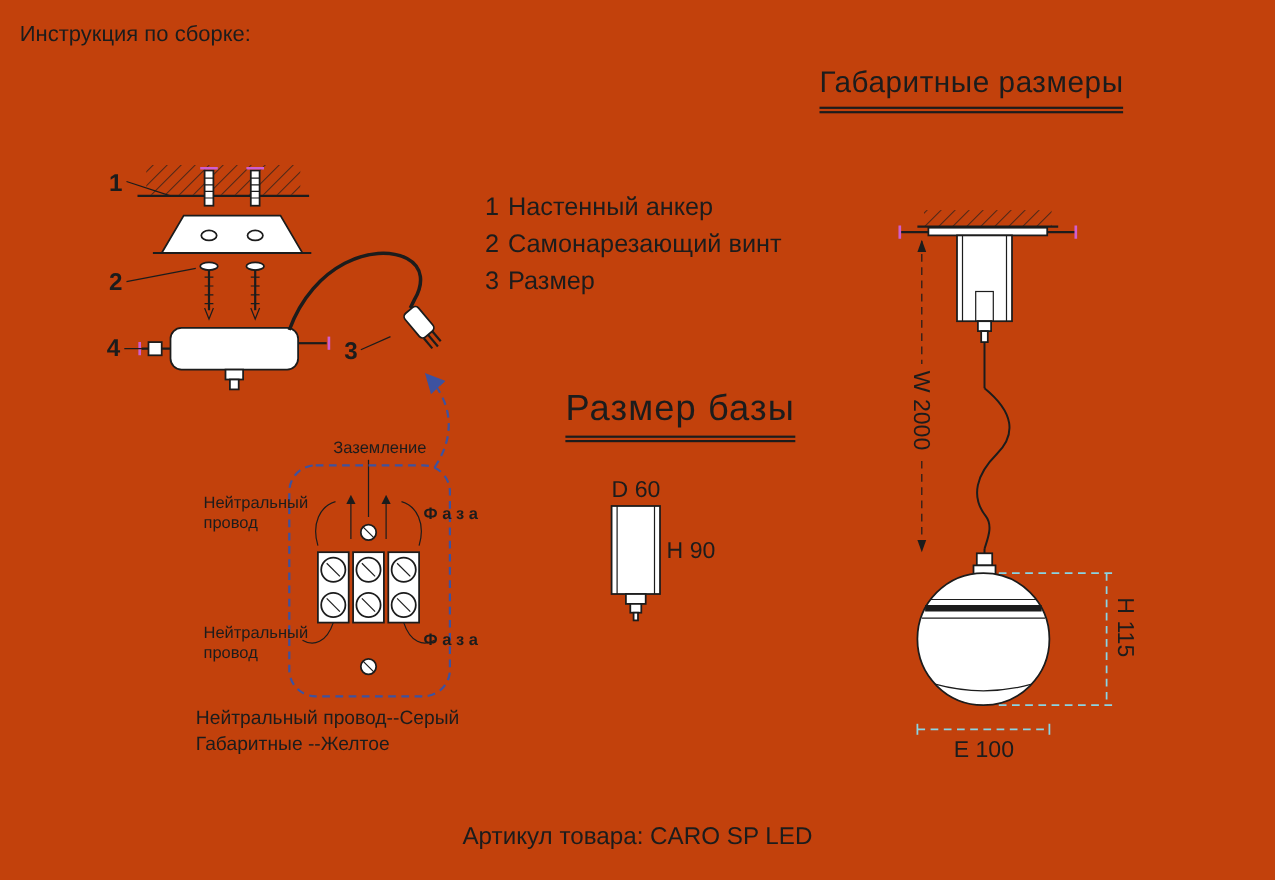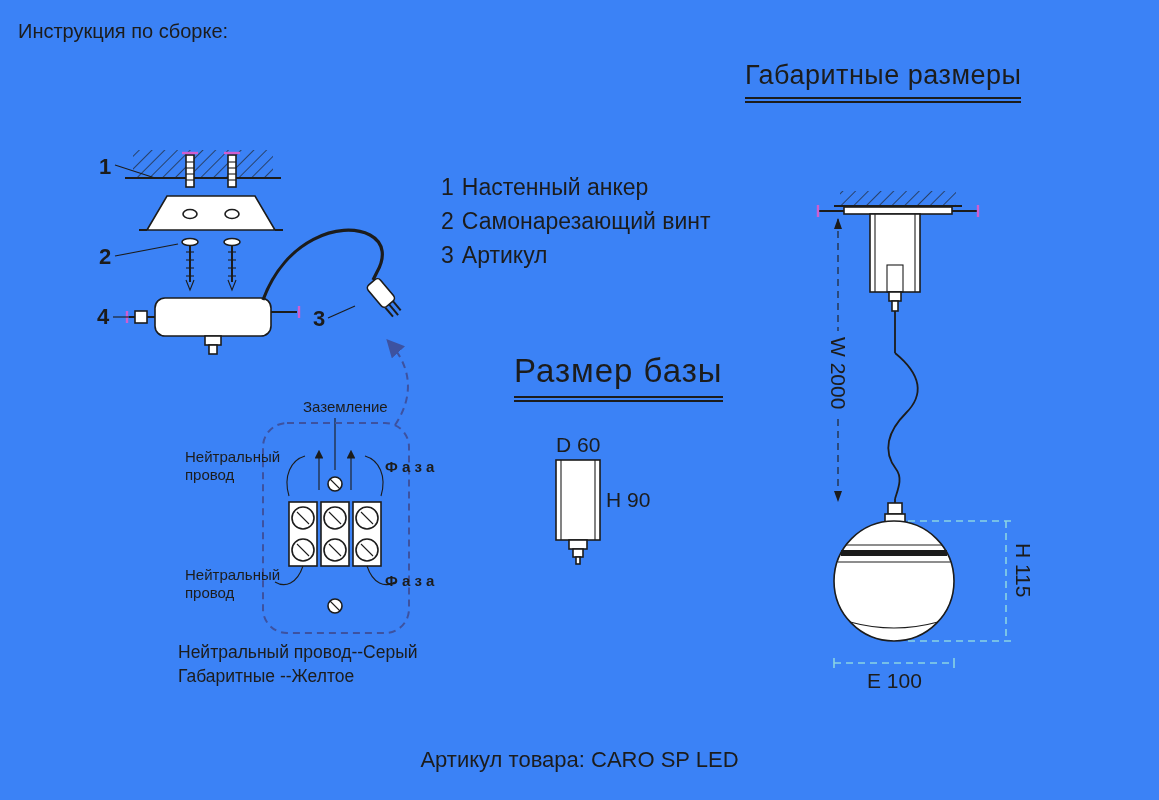--- a/index.html
+++ b/index.html
@@ -1,17 +1,17 @@
 <!DOCTYPE html>
 <html style="--ink: #1c1c1c; --accent_magenta: #cf5ecf; --accent_blue: #3d52a0; --accent_cyan: #8ad4e4;"><head>
 <meta charset="utf-8">
 <style>
   html,body { margin:0; padding:0; background:#ffffff; }
   .page {
-    position:relative; width:1159px; height:800px; background:#3b82f6;
+    position:relative; width:1159px; height:800px; background:#c2410c;
     font-family:"Liberation Sans", sans-serif; color:var(--ink,#1c1c1c);
     overflow:hidden;
   }
   .abs { position:absolute; }
   .page-title { left:18px; top:20px; font-size:20px; }
   .dims-heading { left:745px; top:60px; font-size:27px; letter-spacing:.5px; }
   .base-heading { left:514px; top:352px; font-size:33px; letter-spacing:1px; }
   .dbl { display:inline-block; position:relative; border-bottom:2px solid var(--ink,#1c1c1c); padding-bottom:6px; }
   .dbl::after { content:""; position:absolute; left:0; right:0; bottom:-6px; height:2px; background:var(--ink,#1c1c1c); }
   .parts-list { left:441px; top:170px; font-size:23px; line-height:34px; }
@@ -43,21 +43,21 @@
 
   <div class="abs page-title">Инструкция по сборке:</div>
 
   <div class="abs dims-heading">
     <span class="dbl">Габаритные размеры</span>
   </div>
 
   <div class="abs parts-list">
     <div class="part-row"><span class="part-num">1</span><span>Настенный анкер</span></div>
     <div class="part-row"><span class="part-num">2</span><span>Самонарезающий винт</span></div>
-    <div class="part-row"><span class="part-num">3</span><span>Артикул</span></div>
+    <div class="part-row"><span class="part-num">3</span><span>Размер</span></div>
   </div>
 
   <div class="abs base-heading">
     <span class="dbl">Размер базы</span>
   </div>
 
   <svg class="abs" style="left:85px; top:140px;" width="380" height="510" viewBox="0 0 380 510">
     <defs>
       <pattern id="hatchA" width="9" height="9" patternUnits="userSpaceOnUse" patternTransform="rotate(45)">
         <line x1="0" y1="0" x2="0" y2="9" stroke="#1c1c1c" stroke-width="1.3"></line>

